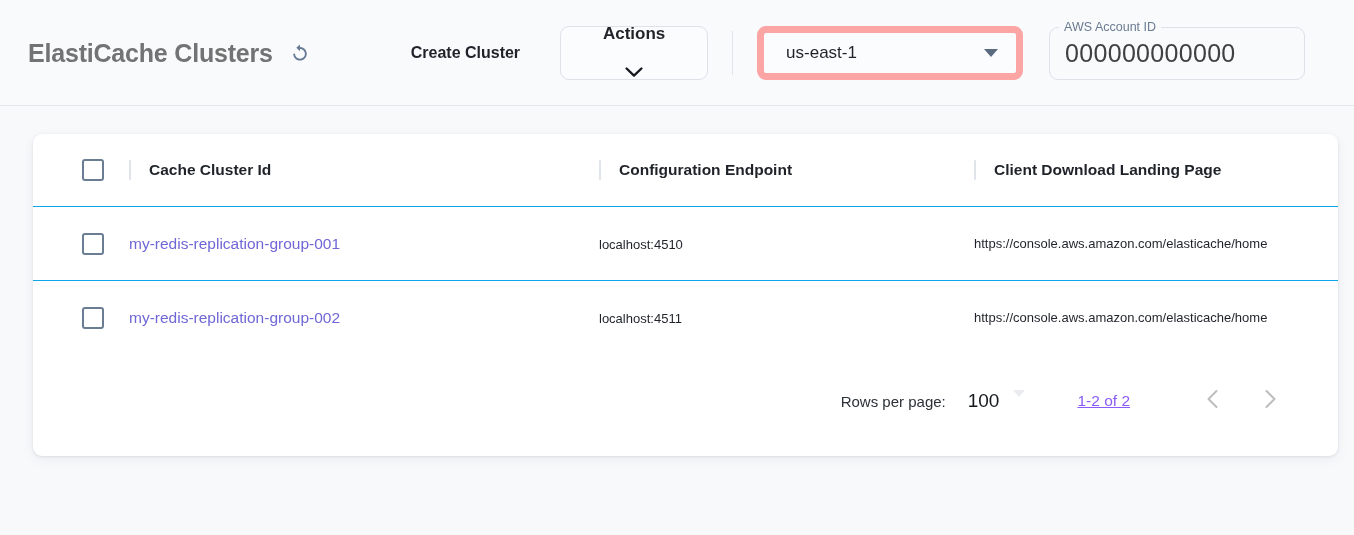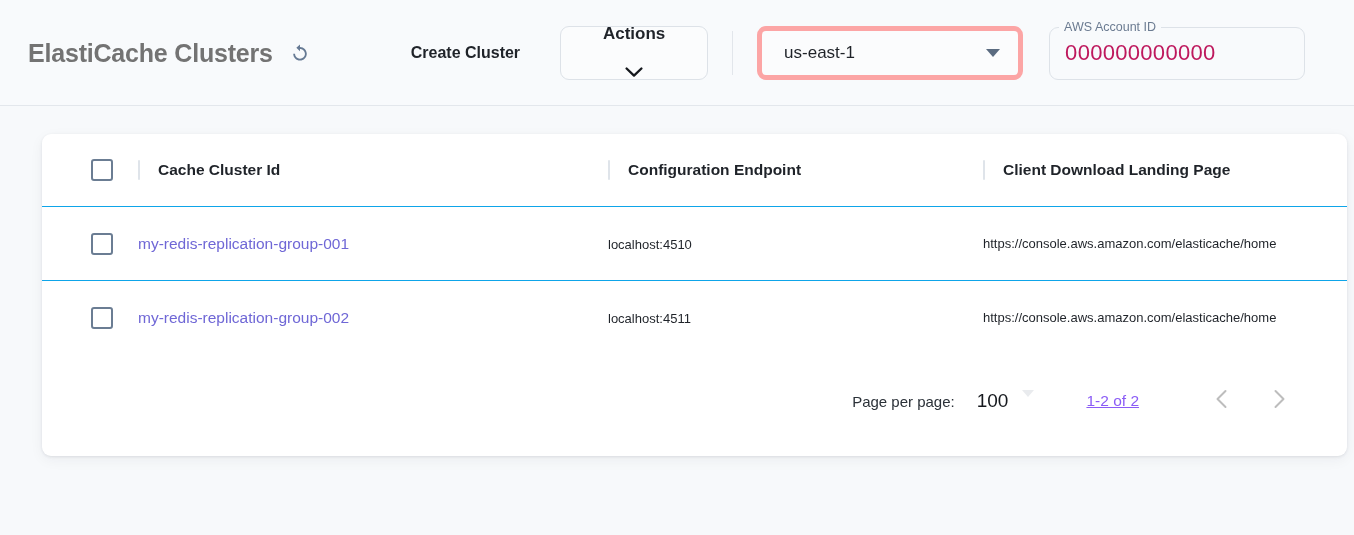--- a/index.html
+++ b/index.html
@@ -81,21 +81,21 @@
   .vdivider {
     width: 1px;
     height: 44px;
     background: #e2e6eb;
     margin-left: 24px;
   }
   .region-select {
     margin-left: 24px;
     width: 266px;
     height: 54px;
-    border: 5px solid #fca5a5;
+    border: 7px solid #fca5a5;
     border-radius: 9px;
     background: #fbfcfd;
     display: flex;
     align-items: center;
     box-sizing: border-box;
     padding: 0 18px 0 22px;
     cursor: pointer;
   }
   .region-select .value {
     font-size: 17px;
@@ -133,29 +133,29 @@
     line-height: 1;
     white-space: nowrap;
   }
   .account-field .value {
     position: absolute;
     left: 16px;
     top: 0;
     height: 54px;
     display: flex;
     align-items: center;
-    font-size: 22px;
-    color: #be185d;
+    font-size: 25px;
+    color: #404040;
     letter-spacing: 0.3px;
   }
 
   
   .card {
     position: absolute;
-    left: 42px;
+    left: 33px;
     top: 134px;
     width: 1305px;
     height: 322px;
     background: #ffffff;
     border-radius: 9px;
     box-shadow: 0 1px 3px rgba(30,40,60,0.10), 0 4px 14px rgba(30,40,60,0.05);
     overflow: hidden;
     box-sizing: border-box;
   }
   .table {
@@ -374,21 +374,21 @@
           <span class="cell-text">localhost:4511</span>
         </td>
         <td class="pad-left-url">
           <span class="cell-text url-clip">https://console.aws.amazon.com/elasticache/home</span>
         </td>
       </tr>
     </tbody>
   </table>
 
   <div class="pagination">
-    <span class="rpp-label">Page per page:</span>
+    <span class="rpp-label">Rows per page:</span>
     <div class="rpp-select">
       <span class="rpp-value">100</span>
       <span class="tri-down-faint"></span>
     </div>
     <span class="range-label">1-2 of 2</span>
     <div class="page-btn">
       <span>
         <svg width="13" height="20" viewBox="0 0 13 20" aria-hidden="true">
           <path d="M10.5 2L2.5 10l8 8" stroke="#bdbdbd" stroke-width="2" fill="none" stroke-linecap="round" stroke-linejoin="round"></path>
         </svg>

